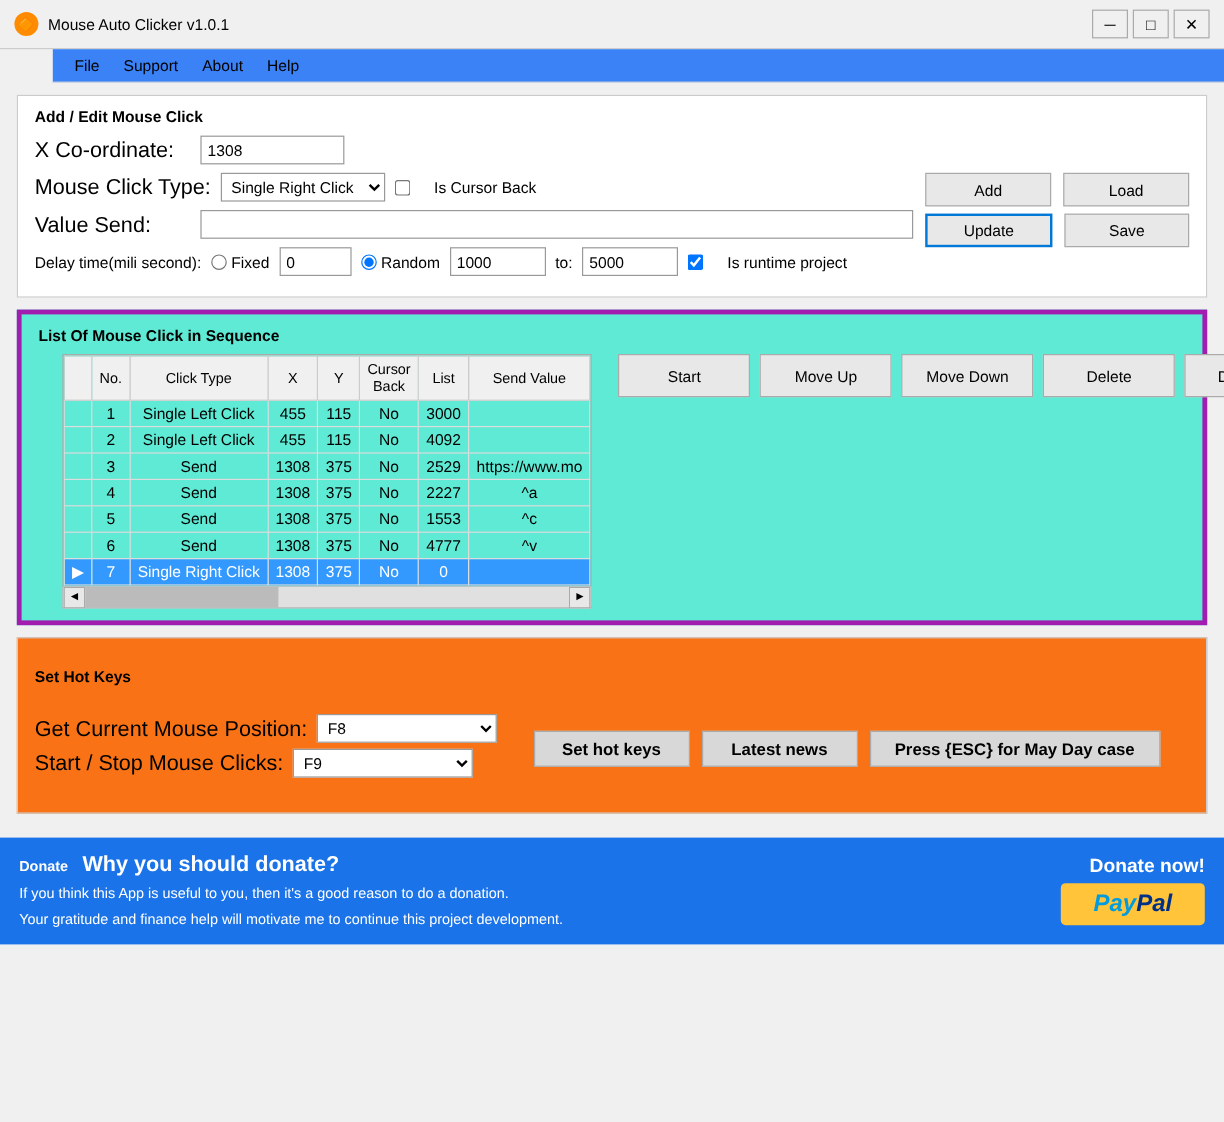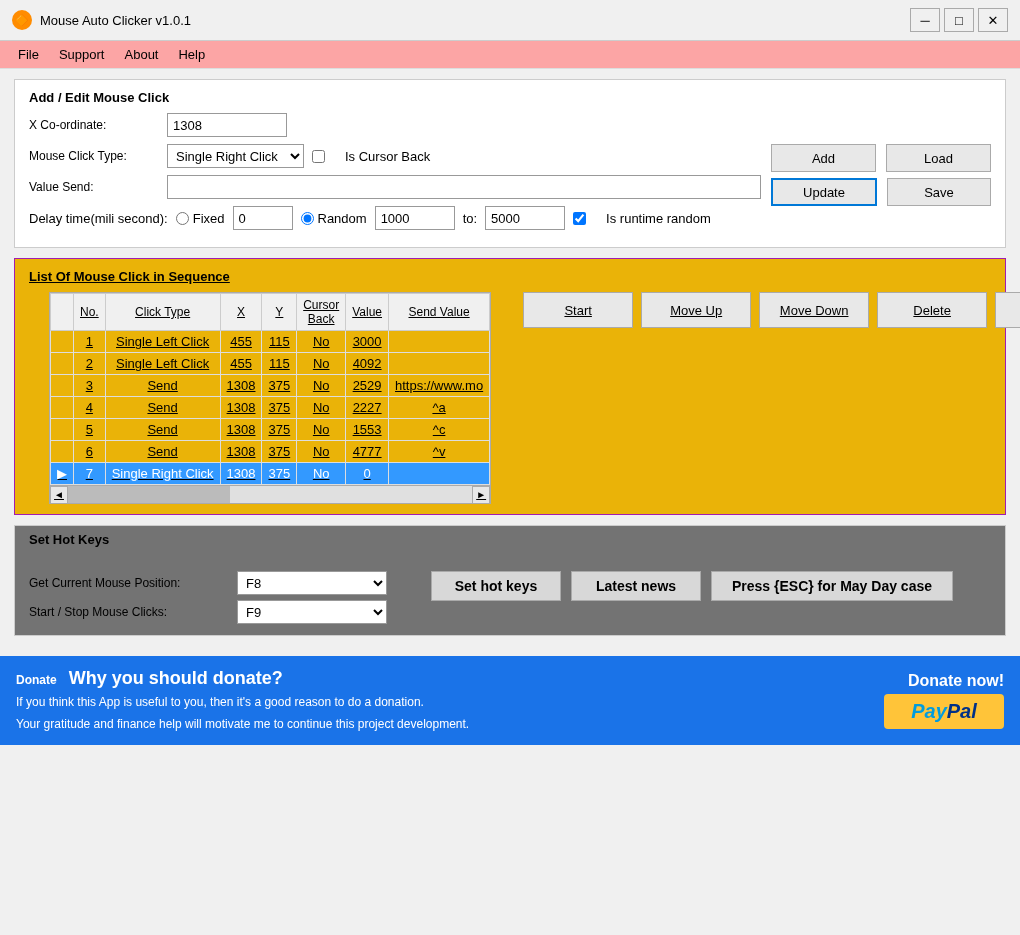--- a/index.html
+++ b/index.html
@@ -39,22 +39,23 @@
       border: 1px solid #aaa;
       background: #f0f0f0;
       cursor: pointer;
       display: flex; align-items: center; justify-content: center;
       font-size: 13px;
     }
 
     .menu-bar {
       display: flex;
       padding: 2px 8px;
-      background: #fca5a5;
+      background: #3b82f6;
       border-bottom: 1px solid #ddd;
+      margin-left: 44px;
     }
     .menu-item {
       padding: 4px 10px;
       cursor: pointer;
       border-radius: 2px;
     }
 
     .main-content {
       padding: 10px 14px;
       background: #f0f0f0;
@@ -73,21 +74,21 @@
     }
 
     .form-row {
       display: flex;
       align-items: center;
       margin-bottom: 7px;
       gap: 8px;
     }
     .form-label {
       min-width: 130px;
-      font-size: 12px;
+      font-size: 18px;
     }
     .form-input {
       border: 1px solid #999;
       padding: 2px 5px;
       font-size: 13px;
       height: 24px;
       width: 120px;
     }
     .form-input-wide {
       flex: 1;
@@ -150,28 +151,27 @@
     .layout-add-edit .right .btn-row .btn {
       flex: 1; min-width: 90px;
     }
 
     .delay-row {
       display: flex; align-items: center; gap: 8px; flex-wrap: wrap;
     }
     .radio-group { display: flex; align-items: center; gap: 4px; }
 
     .sequence-section {
-      border: 1px solid #a21caf;
-      background: #eab308;
+      border: 4px solid #a21caf;
+      background: #5eead4;
       padding: 10px 14px;
       margin-bottom: 10px;
-      text-decoration: underline;
     }
     .sequence-layout {
-      display: flex; gap: 22px; padding-left: 20px;
+      display: flex; gap: 12px; padding-left: 20px;
     }
     .table-container {
       flex: 1;
       border: 1px solid #aaa;
       overflow: hidden;
     }
     table {
       width: 100%;
       border-collapse: collapse;
       font-size: 13px;
@@ -218,28 +218,28 @@
       position: relative;
     }
     .scroll-thumb {
       width: 40%;
       height: 100%;
       background: #bbb;
     }
 
     .hotkeys-section {
       border: 1px solid #ccc;
-      background: #737373;
-      padding: 6px 14px;
+      background: #f97316;
+      padding: 24px 14px;
       margin-bottom: 10px;
     }
     .hotkeys-layout {
       display: flex;
       gap: 6px;
-      align-items: flex-start;
+      align-items: center;
       margin-top: 24px;
     }
     .hotkeys-form { flex: 0 0 auto; }
     .hotkeys-form .form-row { margin-bottom: 5px; }
     .hotkeys-buttons {
       display: flex;
       gap: 10px;
       flex: 1;
       justify-content: center;
     }
@@ -351,21 +351,21 @@
           <input class="form-input" style="width: 60px;" value="0">
           <label class="radio-group">
             <input type="radio" name="delay-type" checked="" style="">
             <span>Random</span>
           </label>
           <input class="form-input" style="width: 80px;" value="1000">
           <span>to:</span>
           <input class="form-input" style="width: 80px;" value="5000">
           <label class="checkbox-label">
             <input type="checkbox" checked="" style="">
-            <span>Is runtime random</span>
+            <span>Is runtime project</span>
           </label>
         </div>
       </div>
 
       <div class="right">
         <div class="btn-row">
           <button class="btn">Add</button>
           <button class="btn">Load</button>
         </div>
         <div class="btn-row">
@@ -383,21 +383,21 @@
         <div class="table-container">
           <table>
             <thead>
               <tr>
                 <th></th>
                 <th>No.</th>
                 <th>Click Type</th>
                 <th>X</th>
                 <th>Y</th>
                 <th>Cursor Back</th>
-                <th>Value</th>
+                <th>List</th>
                 <th>Send Value</th>
               </tr>
             </thead>
             <tbody id="sequence-tbody">
             <tr>
     <td></td>
     <td>1</td>
     <td>Single Left Click</td>
     <td>455</td>
     <td>115</td>

